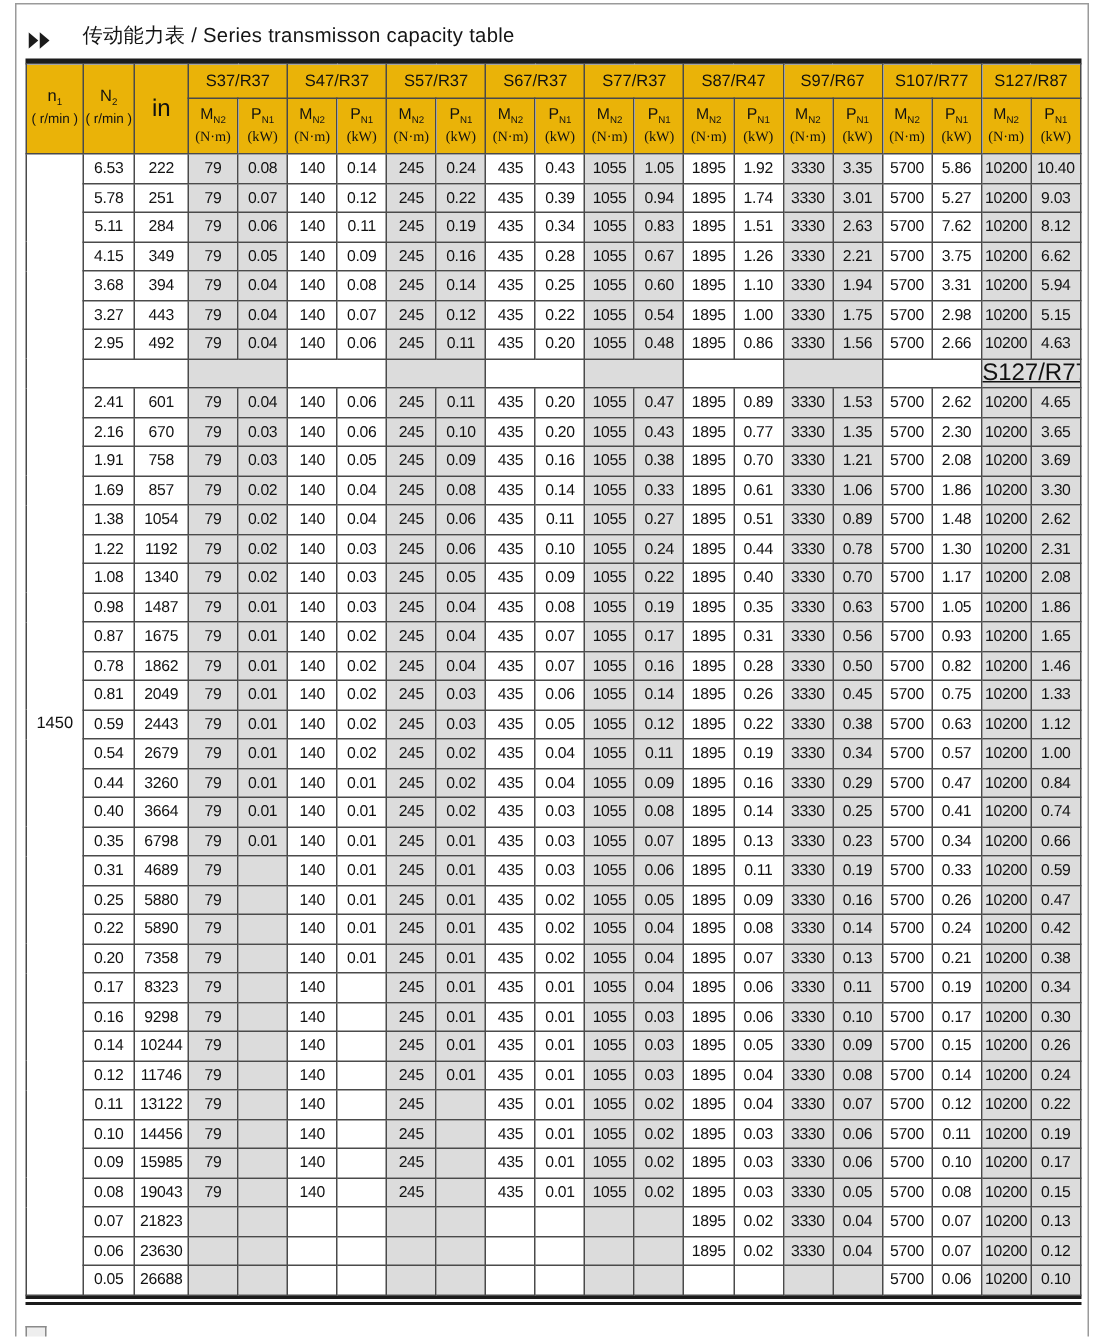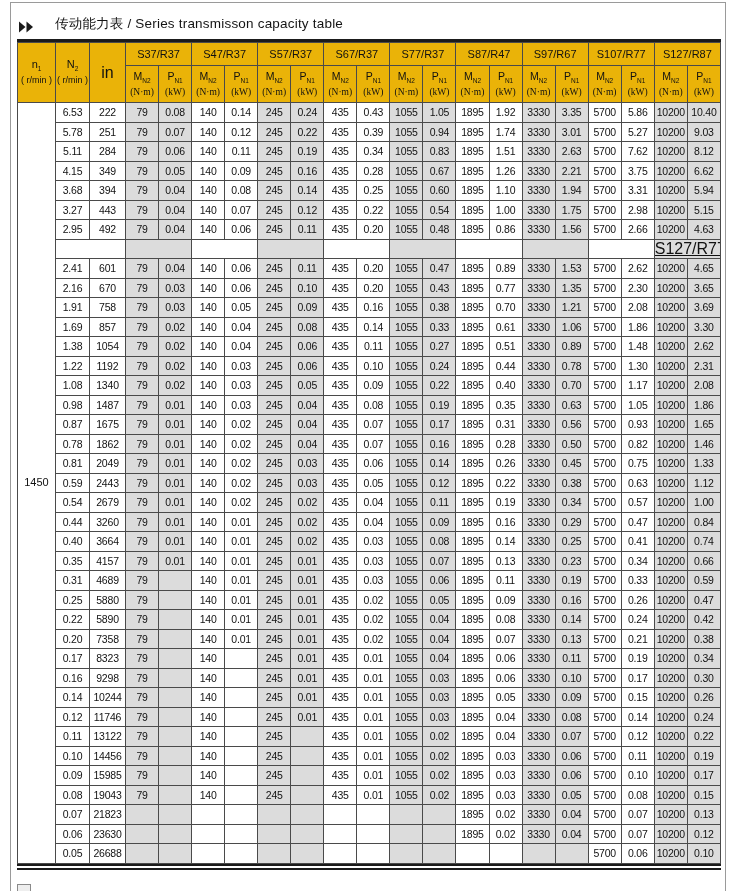--- a/index.html
+++ b/index.html
@@ -625,21 +625,21 @@
             <td>0.14</td>
             <td class="shade">3330</td>
             <td class="shade">0.25</td>
             <td>5700</td>
             <td>0.41</td>
             <td class="shade">10200</td>
             <td class="shade">0.74</td>
           </tr>
           <tr>
             <td>0.35</td>
-            <td>4157</td>
+            <td>6798</td>
             <td class="shade">79</td>
             <td class="shade">0.01</td>
             <td>140</td>
             <td>0.01</td>
             <td class="shade">245</td>
             <td class="shade">0.01</td>
             <td>435</td>
             <td>0.03</td>
             <td class="shade">1055</td>
             <td class="shade">0.07</td>

